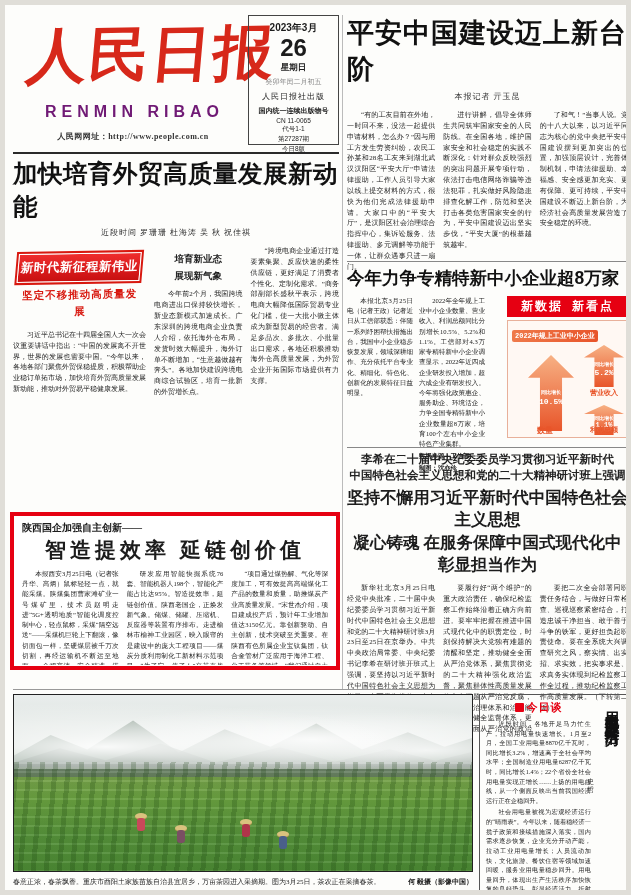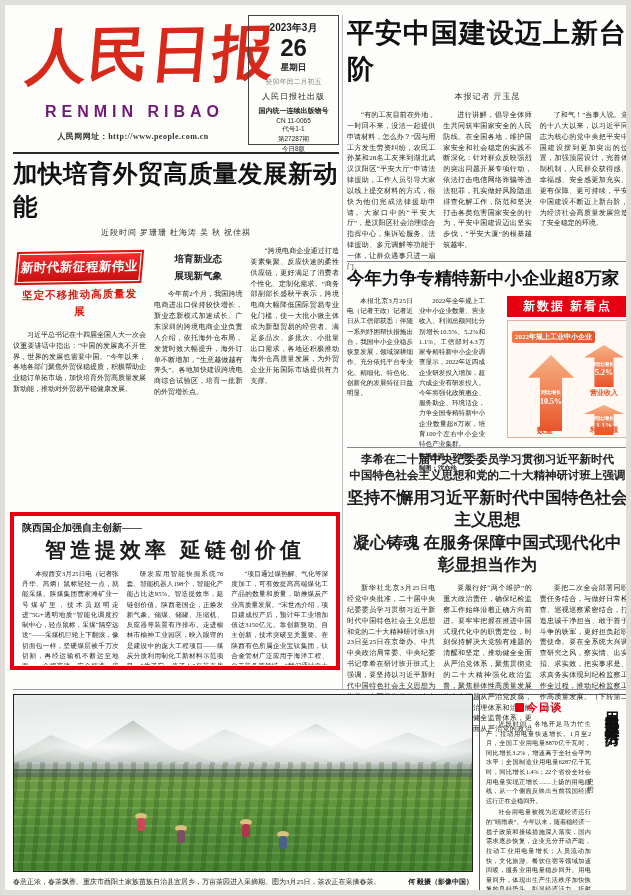--- a/index.html
+++ b/index.html
@@ -46,21 +46,21 @@
 
   
   .sme { position:absolute; left:342px; top:261px; width:281px; height:178px; }
   .sme .art-headline { font-size:17.5px; }
   .sme-body { display:flex; gap:6px; margin-top:6px; }
   .sme-text { width:138px; display:flex; gap:6px; }
   .sme-text .col { font-size:6.6px; }
   .src-line { font-size:6.3px; font-weight:bold; margin-top:2px; text-indent:0 !important; }
 
   
-  .info { width:137px; position:relative; font-family:Liberation Serif, serif;padding-left:16px; }
+  .info { width:137px; position:relative; font-family:Liberation Mono, monospace;padding-left:16px; }
   .info-tag { background:#e60012; color:#fff; font-weight:bold; font-size:12px;
               text-align:center; padding:2px 0; letter-spacing:2px; }
   .info-box { border:1px solid #e8b09a; background:#fff8f3; margin-top:3px; height:118px;
               position:relative; padding:4px; }
   .chip { display:inline-block; background:linear-gradient(90deg,#ef7a4a,#e8542a); color:#fff;
           font-weight:bold; border-radius:2px; padding:1px 3px; }
   .chip-year  { font-size:7px; }
   .arrow { position:absolute; background:none; }
   .arrow .shape { width:100%; height:100%;
           background:linear-gradient(180deg,#f7b184,#e8552a);
@@ -171,21 +171,21 @@
     <div class="art-headline">平安中国建设迈上新台阶</div>
     <div class="byline">本报记者 亓玉昆</div>
     <div class="cols">
       <div class="col">
           <p>“有的工友目前在外地，一时回不来，没法一起提供申请材料，怎么办？”因与用工方发生劳资纠纷，农民工孙某和28名工友来到湖北武汉汉阳区“平安大厅”申请法律援助，工作人员引导大家以线上提交材料的方式，很快为他们完成法律援助申请。大家口中的“平安大厅”，是汉阳区社会治理综合指挥中心，集诉讼服务、法律援助、多元调解等功能于一体，让群众遇事只进一扇门。</p>
         </div>
       <div class="col">
           <p>进行讲解，倡导全体师生共同筑牢国家安全的人民防线。在全国各地，维护国家安全和社会稳定的实践不断深化：针对群众反映强烈的突出问题开展专项行动，依法打击电信网络诈骗等违法犯罪，扎实做好风险隐患排查化解工作，防范和坚决打击各类危害国家安全的行为，平安中国建设迈出坚实步伐，“平安大厦”的根基越筑越牢。</p>
         </div>
       <div class="col">
-          <p>了和气！”当事人说。党的十八大以来，以习近平同志为核心的党中央把平安中国建设摆到更加突出的位置，加强顶层设计，完善体制机制，人民群众获得感、幸福感、安全感更加充实、更有保障、更可持续，平安中国建设不断迈上新台阶，为经济社会高质量发展营造了安全稳定的环境。</p>
+          <p>了和气！”当事人说。党的十八大以来，以习近平同志为核心的党中央把平安中国建设摆到更加突出的位置，加强顶层设计，完善体制机制，申请法律援助、幸福感、安全感更加充实、更有保障、更可持续，平安中国建设不断迈上新台阶，为经济社会高质量发展营造了安全稳定的环境。</p>
         </div>
     </div>
   </div>
   <div class="rule-h" style="left:342px; top:256px; width:281px; height:1px; background:#888;"></div>
 
   <div class="sme">
     <div class="art-headline">今年力争专精特新中小企业超8万家</div>
     <div class="sme-body">
       <div class="sme-text">
         <div class="col">

